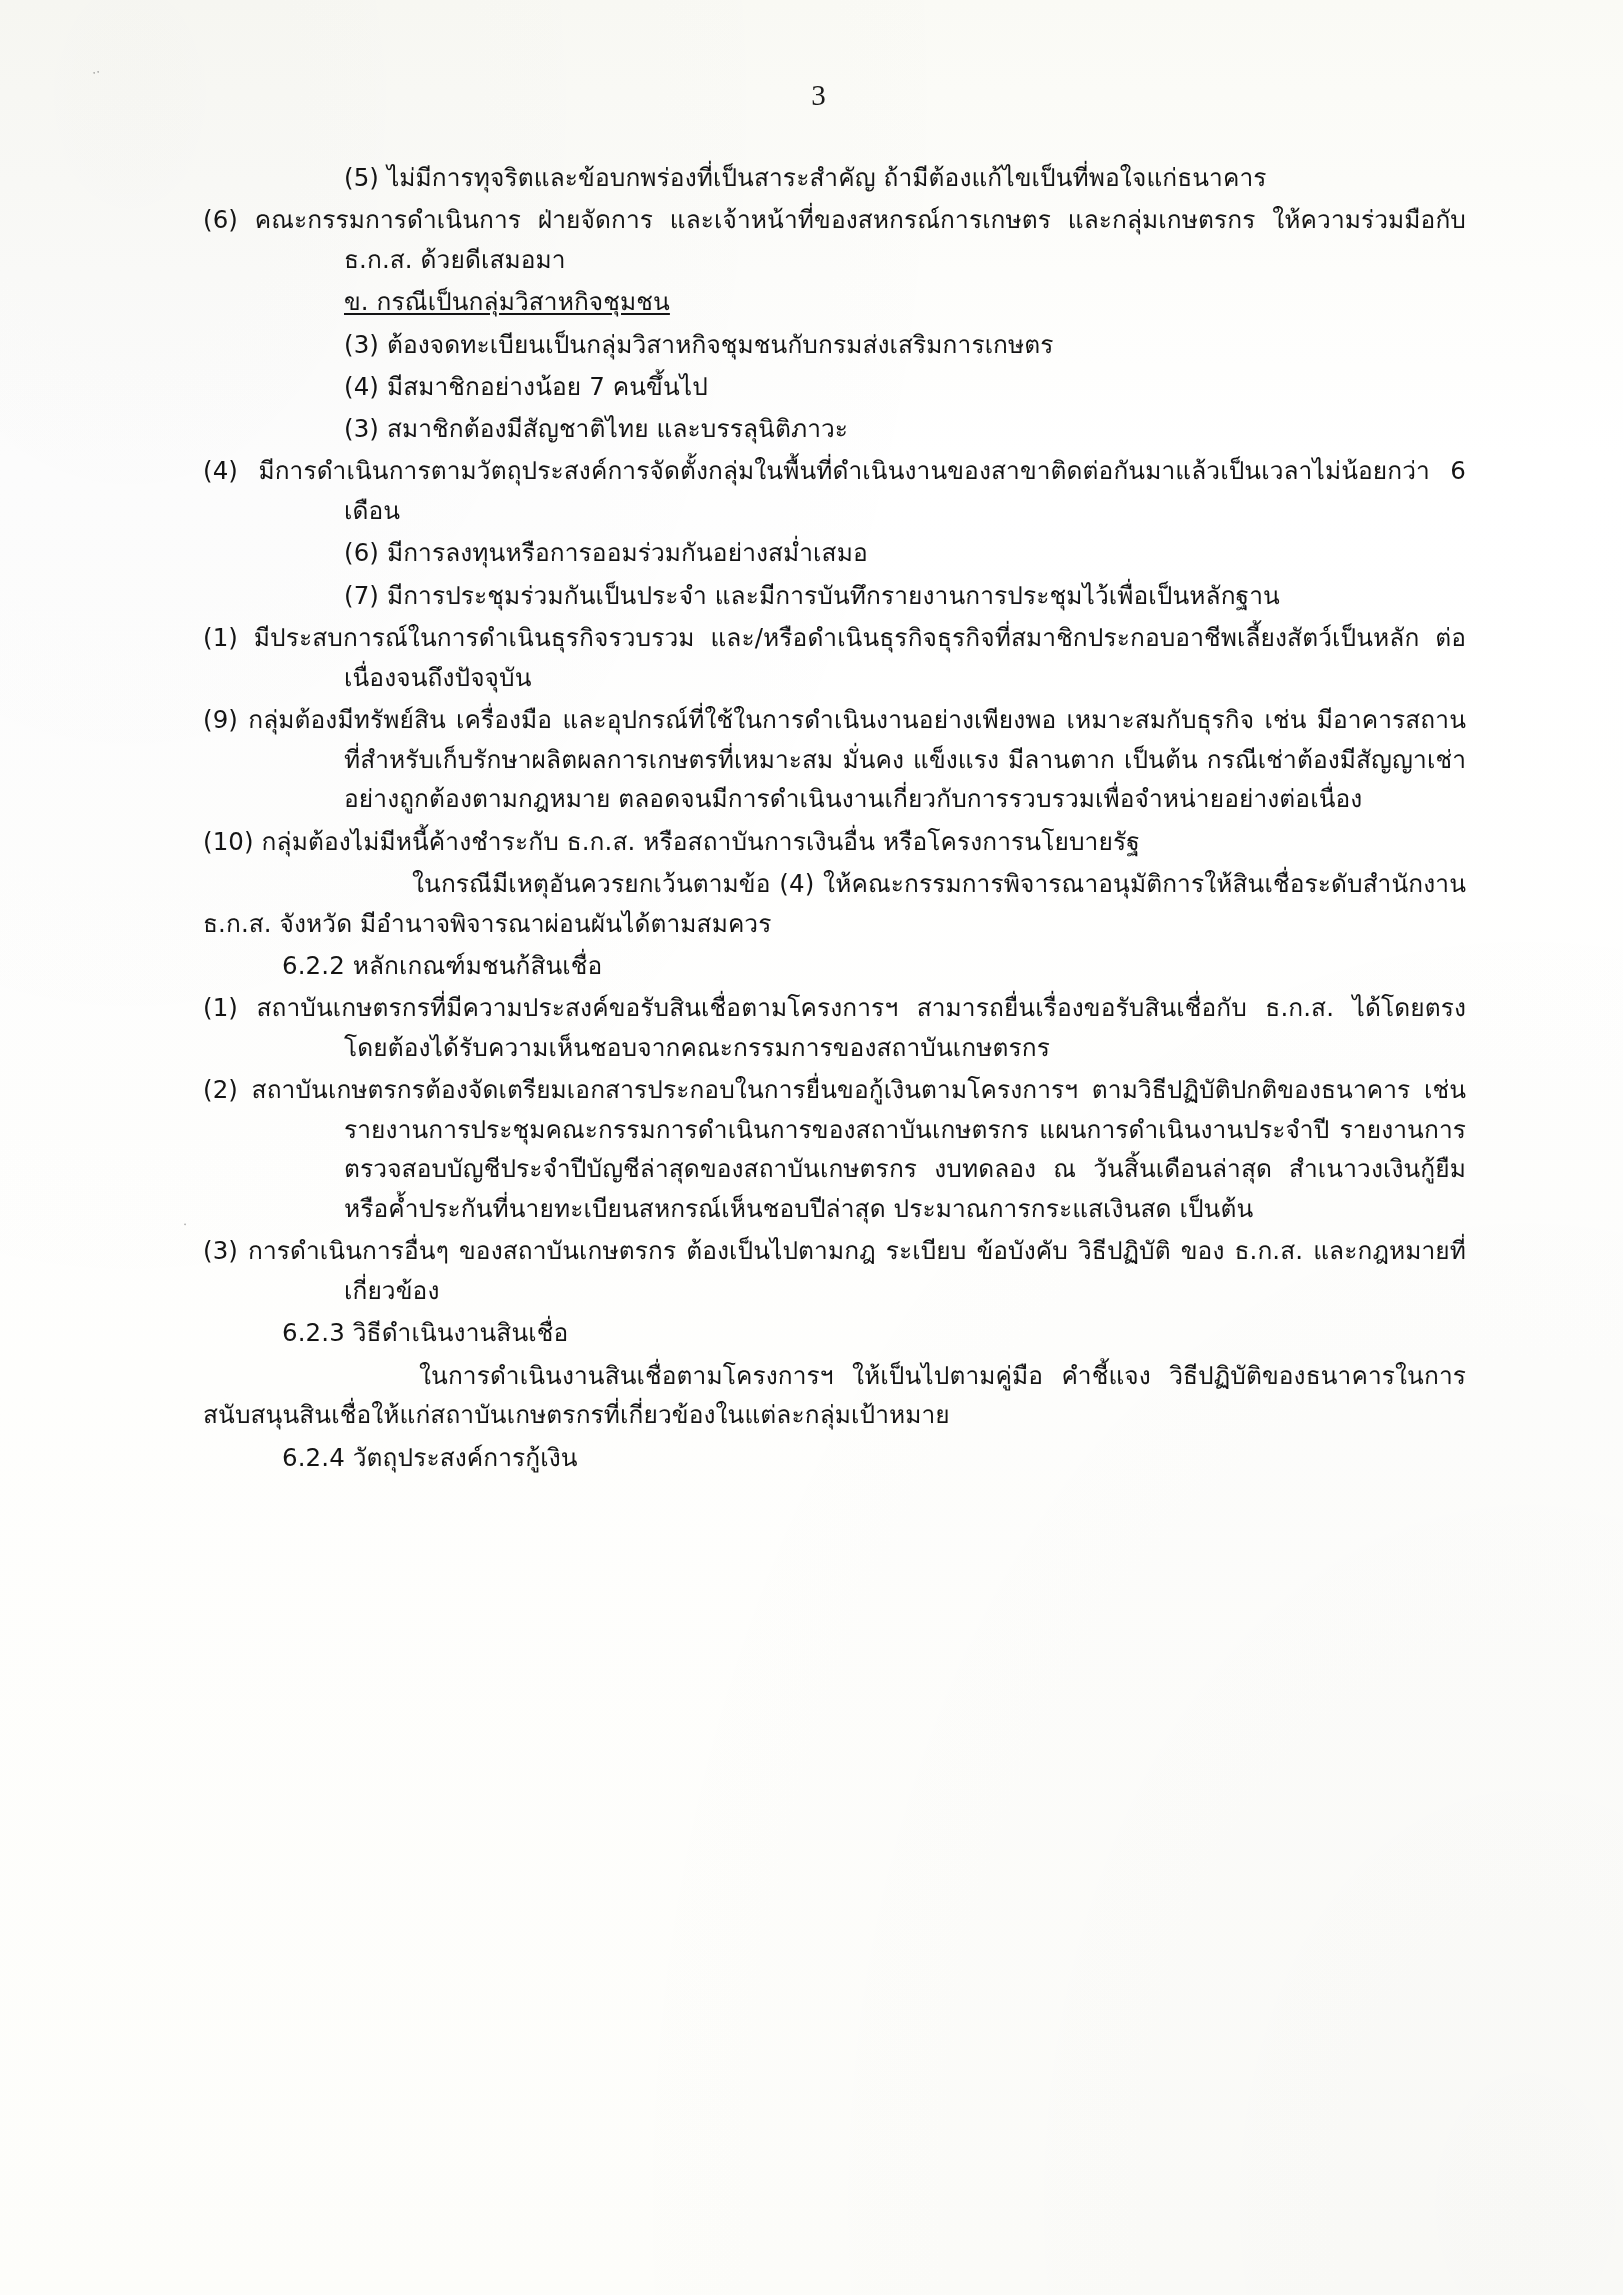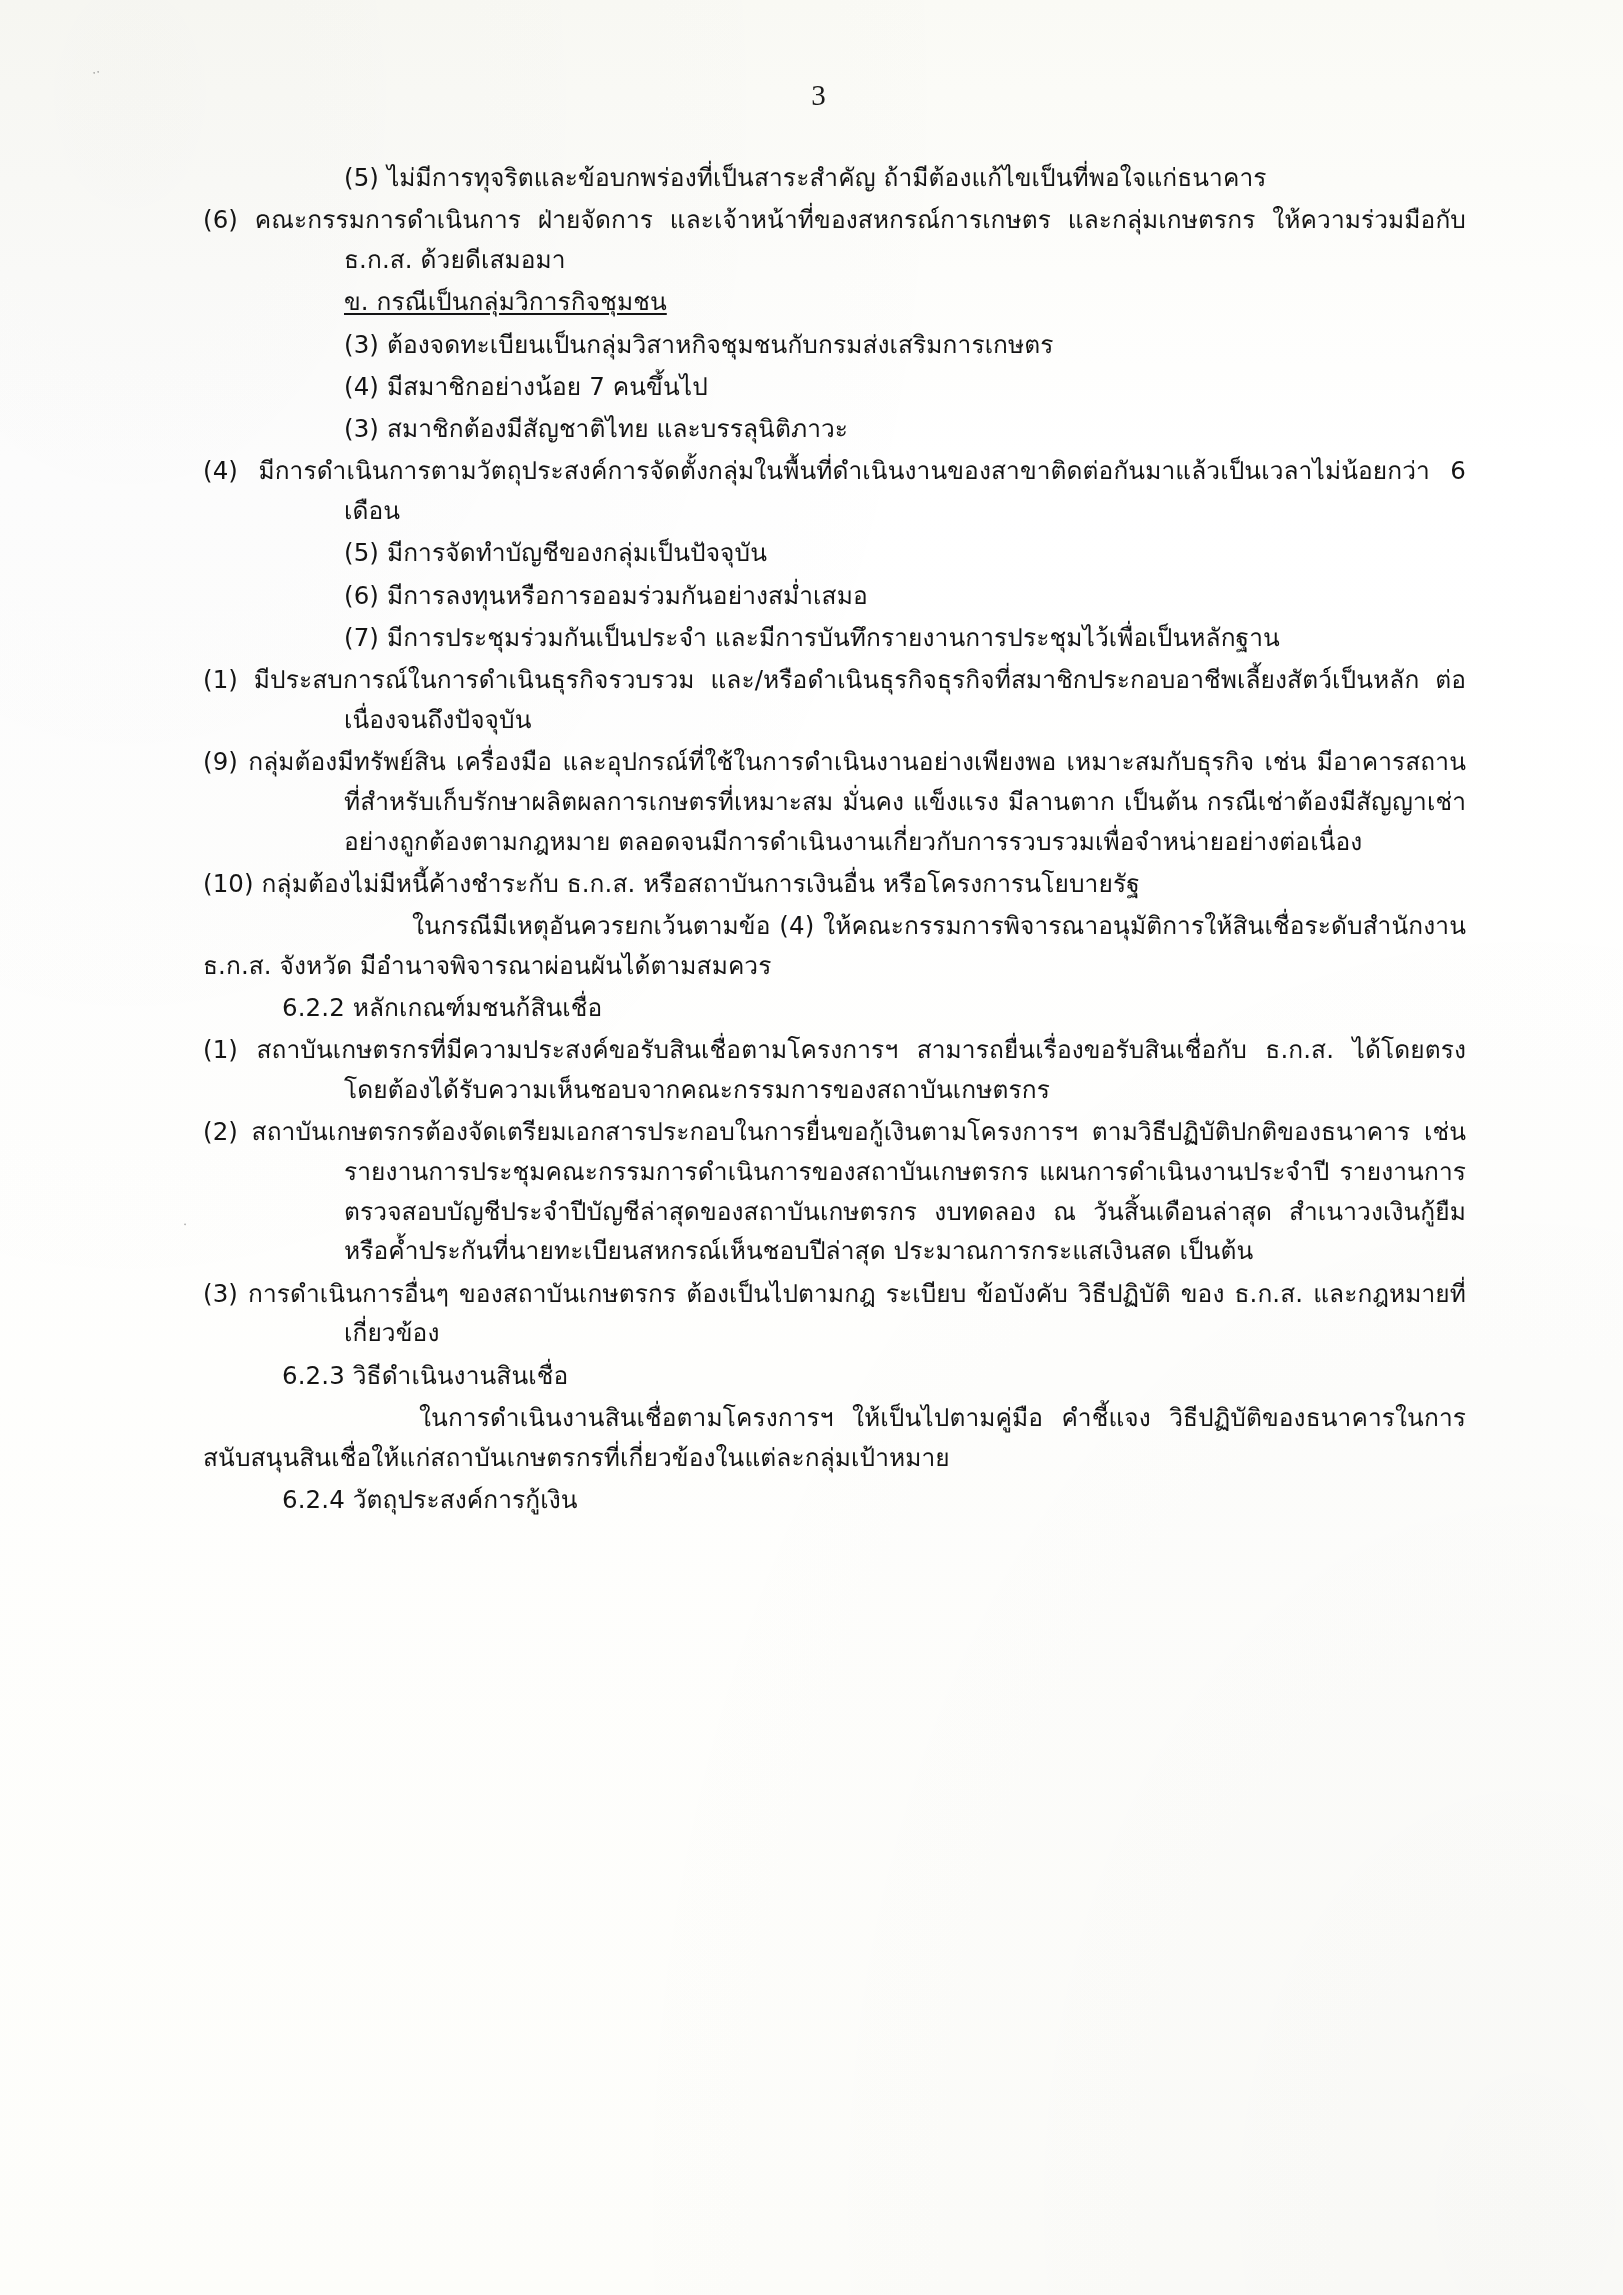--- a/index.html
+++ b/index.html
@@ -92,42 +92,39 @@
 
       <p class="ind-2">
         <span>(5) ไม่มีการทุจริตและข้อบกพร่องที่เป็นสาระสำคัญ  ถ้ามีต้องแก้ไขเป็นที่พอใจแก่ธนาคาร</span>
       </p>
 
       <p class="hang just">
         <span>(6) คณะกรรมการดำเนินการ ฝ่ายจัดการ และเจ้าหน้าที่ของสหกรณ์การเกษตร และกลุ่มเกษตรกร ให้ความร่วมมือกับ ธ.ก.ส. ด้วยดีเสมอมา</span>
       </p>
 
       <p class="ind-2">
-        <span class="ul">ข. กรณีเป็นกลุ่มวิการกิจชุมชน</span>
+        <span class="ul">ข. กรณีเป็นกลุ่มวิสาหกิจชุมชน</span>
       </p>
 
       <p class="ind-2">
         <span>(3) ต้องจดทะเบียนเป็นกลุ่มวิสาหกิจชุมชนกับกรมส่งเสริมการเกษตร</span>
       </p>
 
       <p class="ind-2">
         <span>(4) มีสมาชิกอย่างน้อย 7 คนขึ้นไป</span>
       </p>
 
       <p class="ind-2">
         <span>(3) สมาชิกต้องมีสัญชาติไทย และบรรลุนิติภาวะ</span>
       </p>
 
       <p class="hang just">
         <span>(4) มีการดำเนินการตามวัตถุประสงค์การจัดตั้งกลุ่มในพื้นที่ดำเนินงานของสาขาติดต่อกันมาแล้วเป็นเวลาไม่น้อยกว่า 6 เดือน</span>
       </p>
 
-      <p class="ind-2">
-        <span>(5) มีการจัดทำบัญชีของกลุ่มเป็นปัจจุบัน</span>
-      </p>
 
       <p class="ind-2">
         <span>(6) มีการลงทุนหรือการออมร่วมกันอย่างสม่ำเสมอ</span>
       </p>
 
       <p class="ind-2">
         <span>(7) มีการประชุมร่วมกันเป็นประจำ และมีการบันทึกรายงานการประชุมไว้เพื่อเป็นหลักฐาน</span>
       </p>
 
       <p class="hang just">

